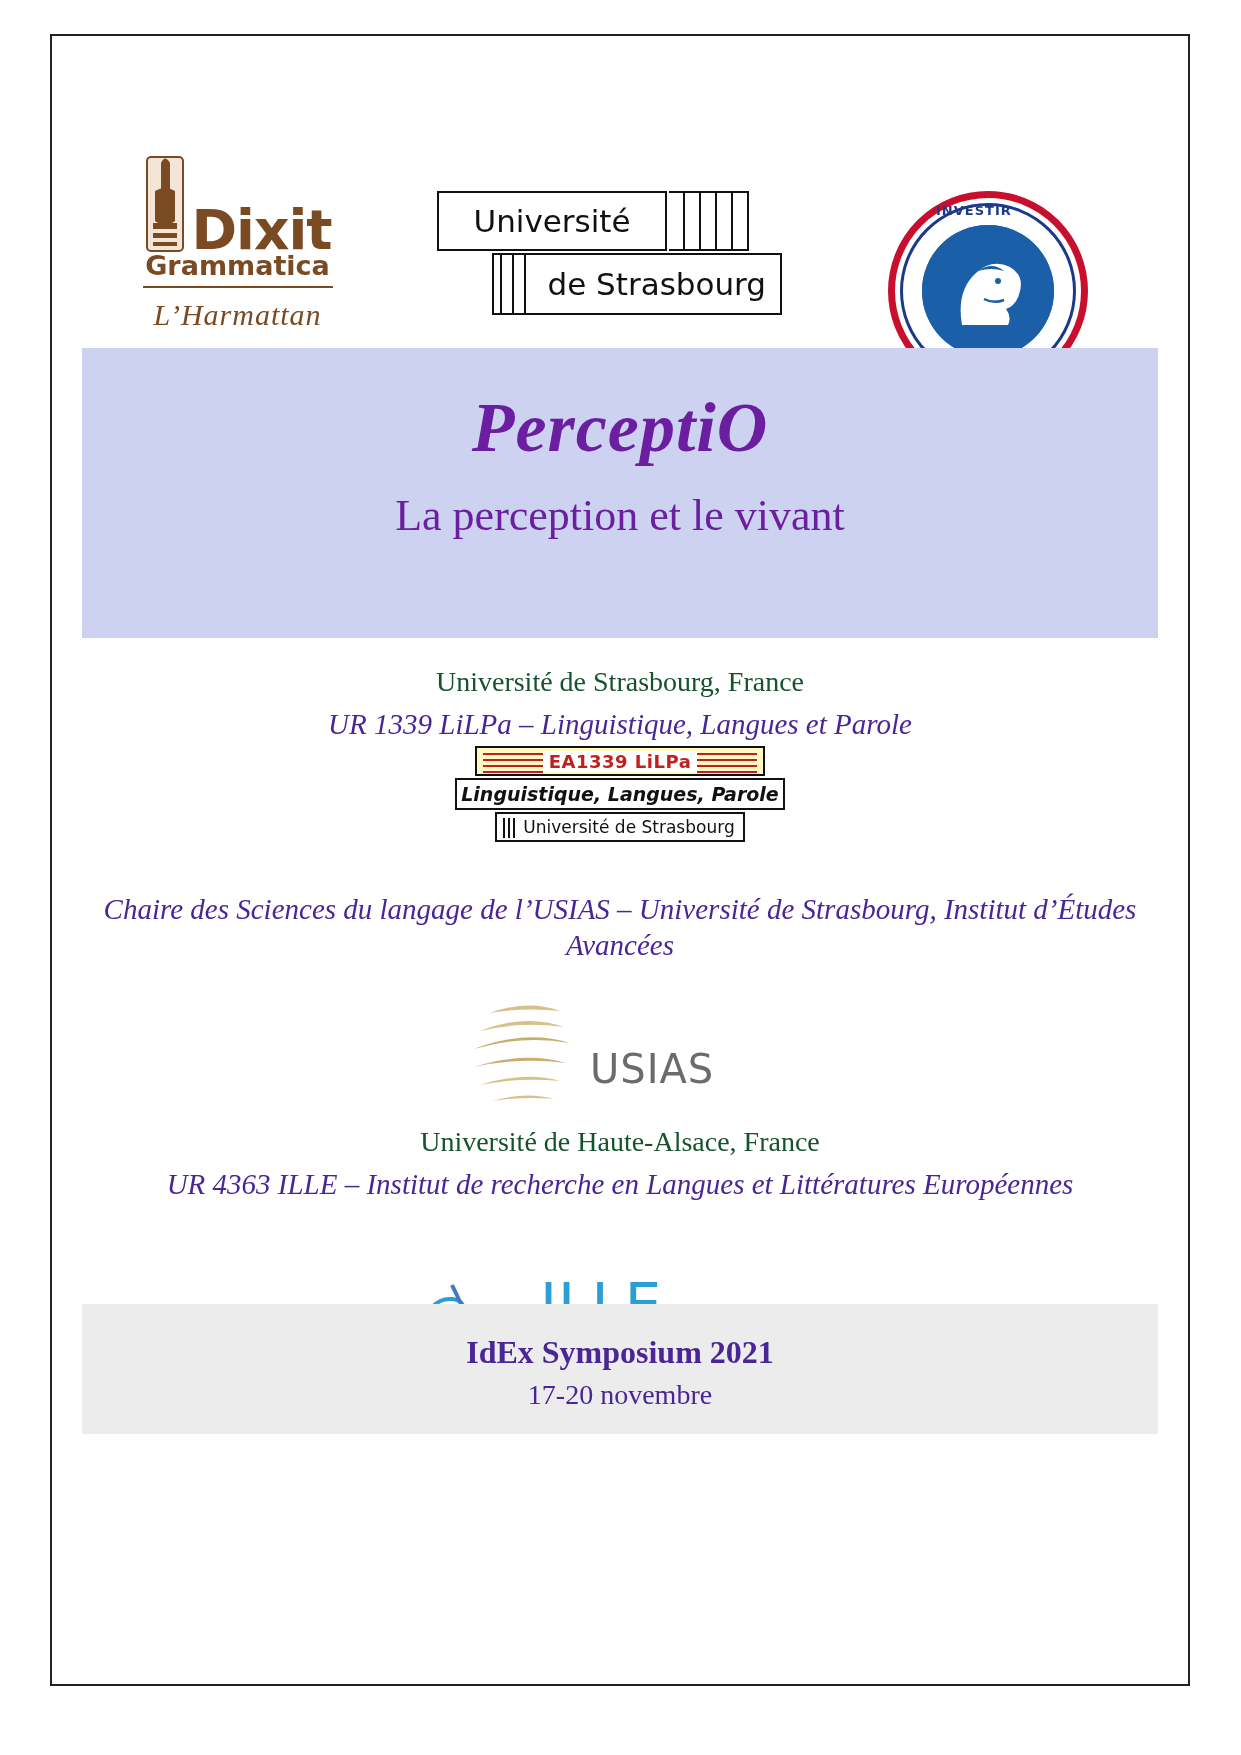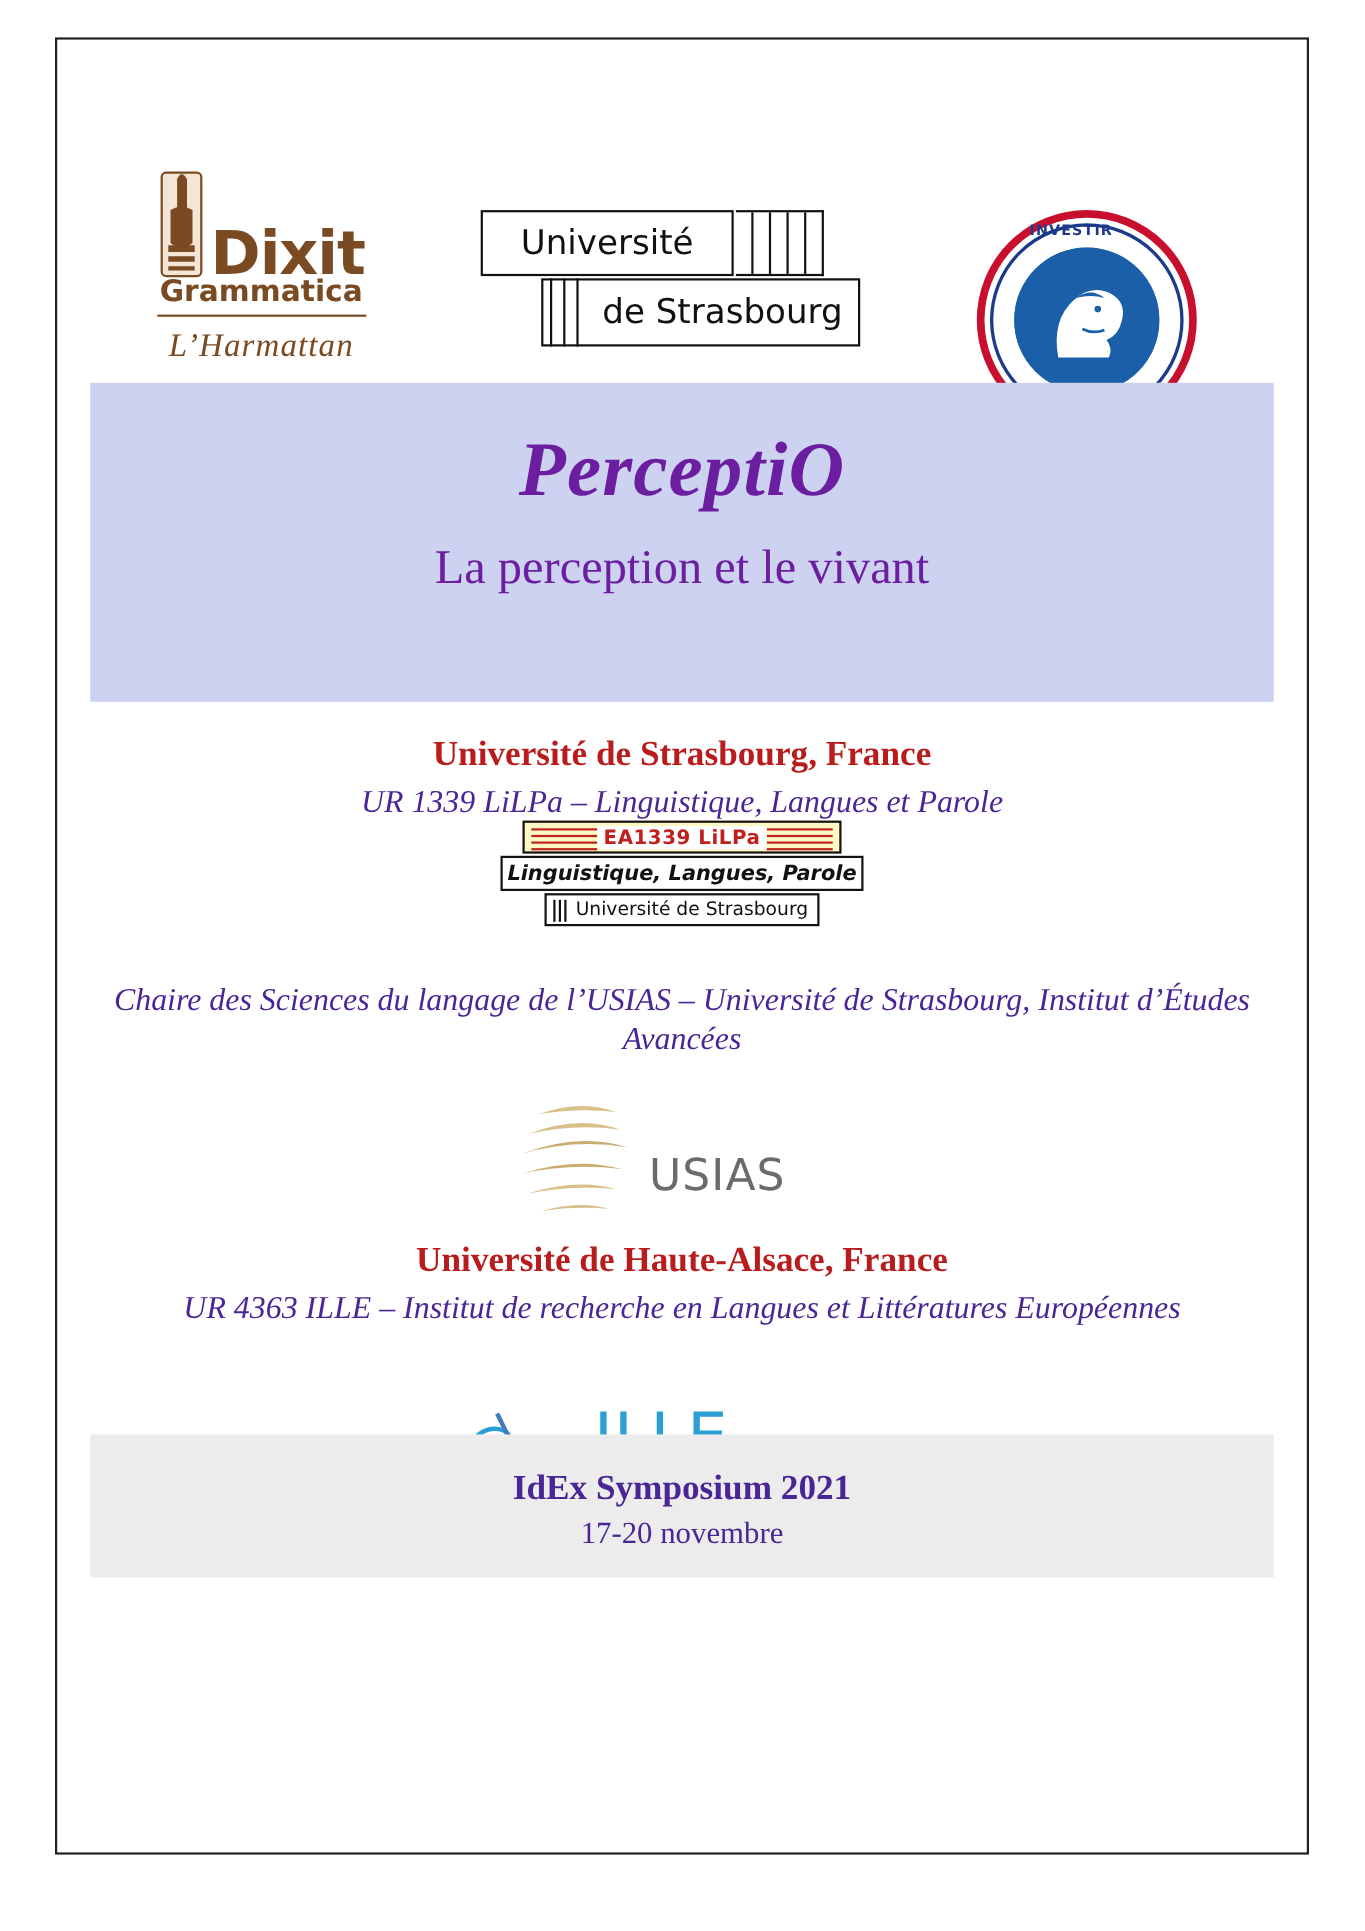--- a/index.html
+++ b/index.html
@@ -255,23 +255,23 @@
 
   
   .block {
     position: absolute;
     left: 30px;
     width: 1076px;
     text-align: center;
   }
   .org-title {
     font-family: "Liberation Serif", serif;
-    font-weight: bold;
-    color: #b91c1c;
-    font-size: 32px;
+    font-weight: normal;
+    color: #14532d;
+    font-size: 28px;
   }
   .org-sub {
     font-family: "Liberation Serif", serif;
     font-style: italic;
     color: #4a2596;
     font-size: 29px;
     margin-top: 8px;
     line-height: 1.25;
   }
 

